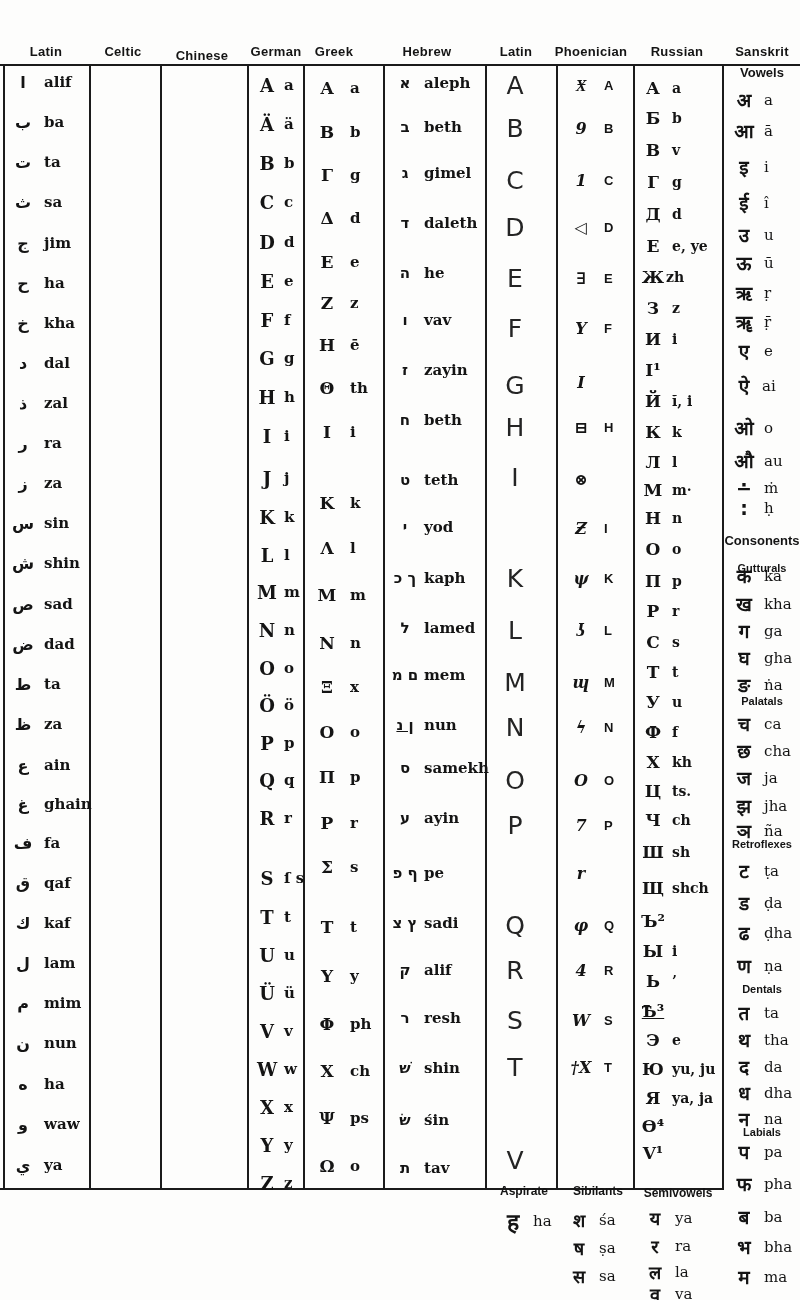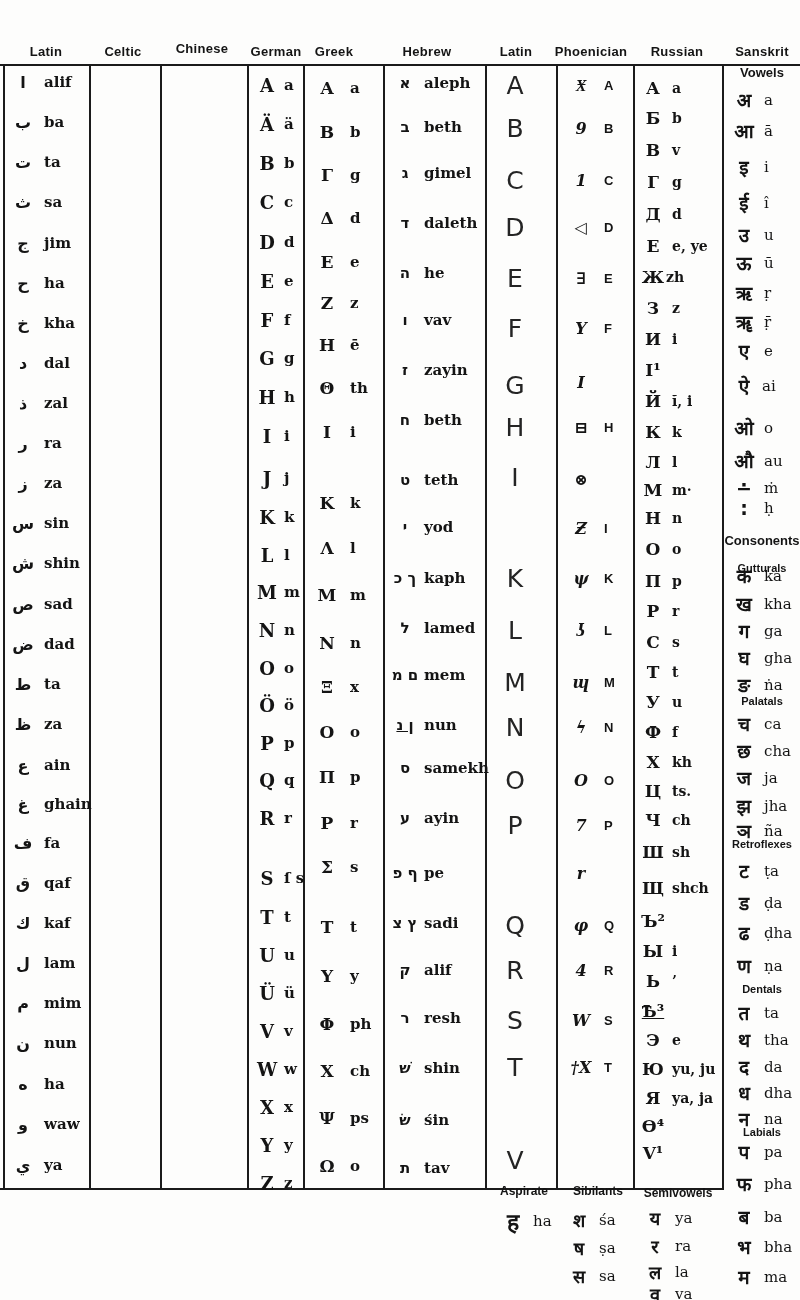--- a/index.html
+++ b/index.html
@@ -42,21 +42,21 @@
     <div class="vl" style="left: 303px; top: 64px; height: 1126px;"></div>
     <div class="vl" style="left: 383px; top: 64px; height: 1126px;"></div>
     <div class="vl" style="left: 485px; top: 64px; height: 1126px;"></div>
     <div class="vl" style="left: 556px; top: 64px; height: 1126px;"></div>
     <div class="vl" style="left: 633px; top: 64px; height: 1126px;"></div>
     <div class="vl" style="left: 722px; top: 64px; height: 1126px;"></div>
     <div class="hl" style="left: 0px; top: 64px; width: 800px;"></div>
     <div class="hl" style="left: 0px; top: 1188px; width: 724px;"></div>
     <div class="hdr" style="left: 46px; top: 44px;">Latin</div>
     <div class="hdr" style="left: 123px; top: 44px;">Celtic</div>
-    <div class="hdr" style="left: 202px; top: 41px;">Chinese</div>
+    <div class="hdr" style="left: 202px; top: 48px;">Chinese</div>
     <div class="hdr" style="left: 276px; top: 44px;">German</div>
     <div class="hdr" style="left: 334px; top: 44px;">Greek</div>
     <div class="hdr" style="left: 427px; top: 44px;">Hebrew</div>
     <div class="hdr" style="left: 516px; top: 44px;">Latin</div>
     <div class="hdr" style="left: 591px; top: 44px;">Phoenician</div>
     <div class="hdr" style="left: 677px; top: 44px;">Russian</div>
     <div class="hdr" style="left: 762px; top: 44px;">Sanskrit</div>
     <div class="row" style="left: 8px; top: 68px;">
       <span class="gl f-arg" style="width: 30px;">ا</span>
       <span class="f-tb" style="margin-left: 6px;">alif</span>

